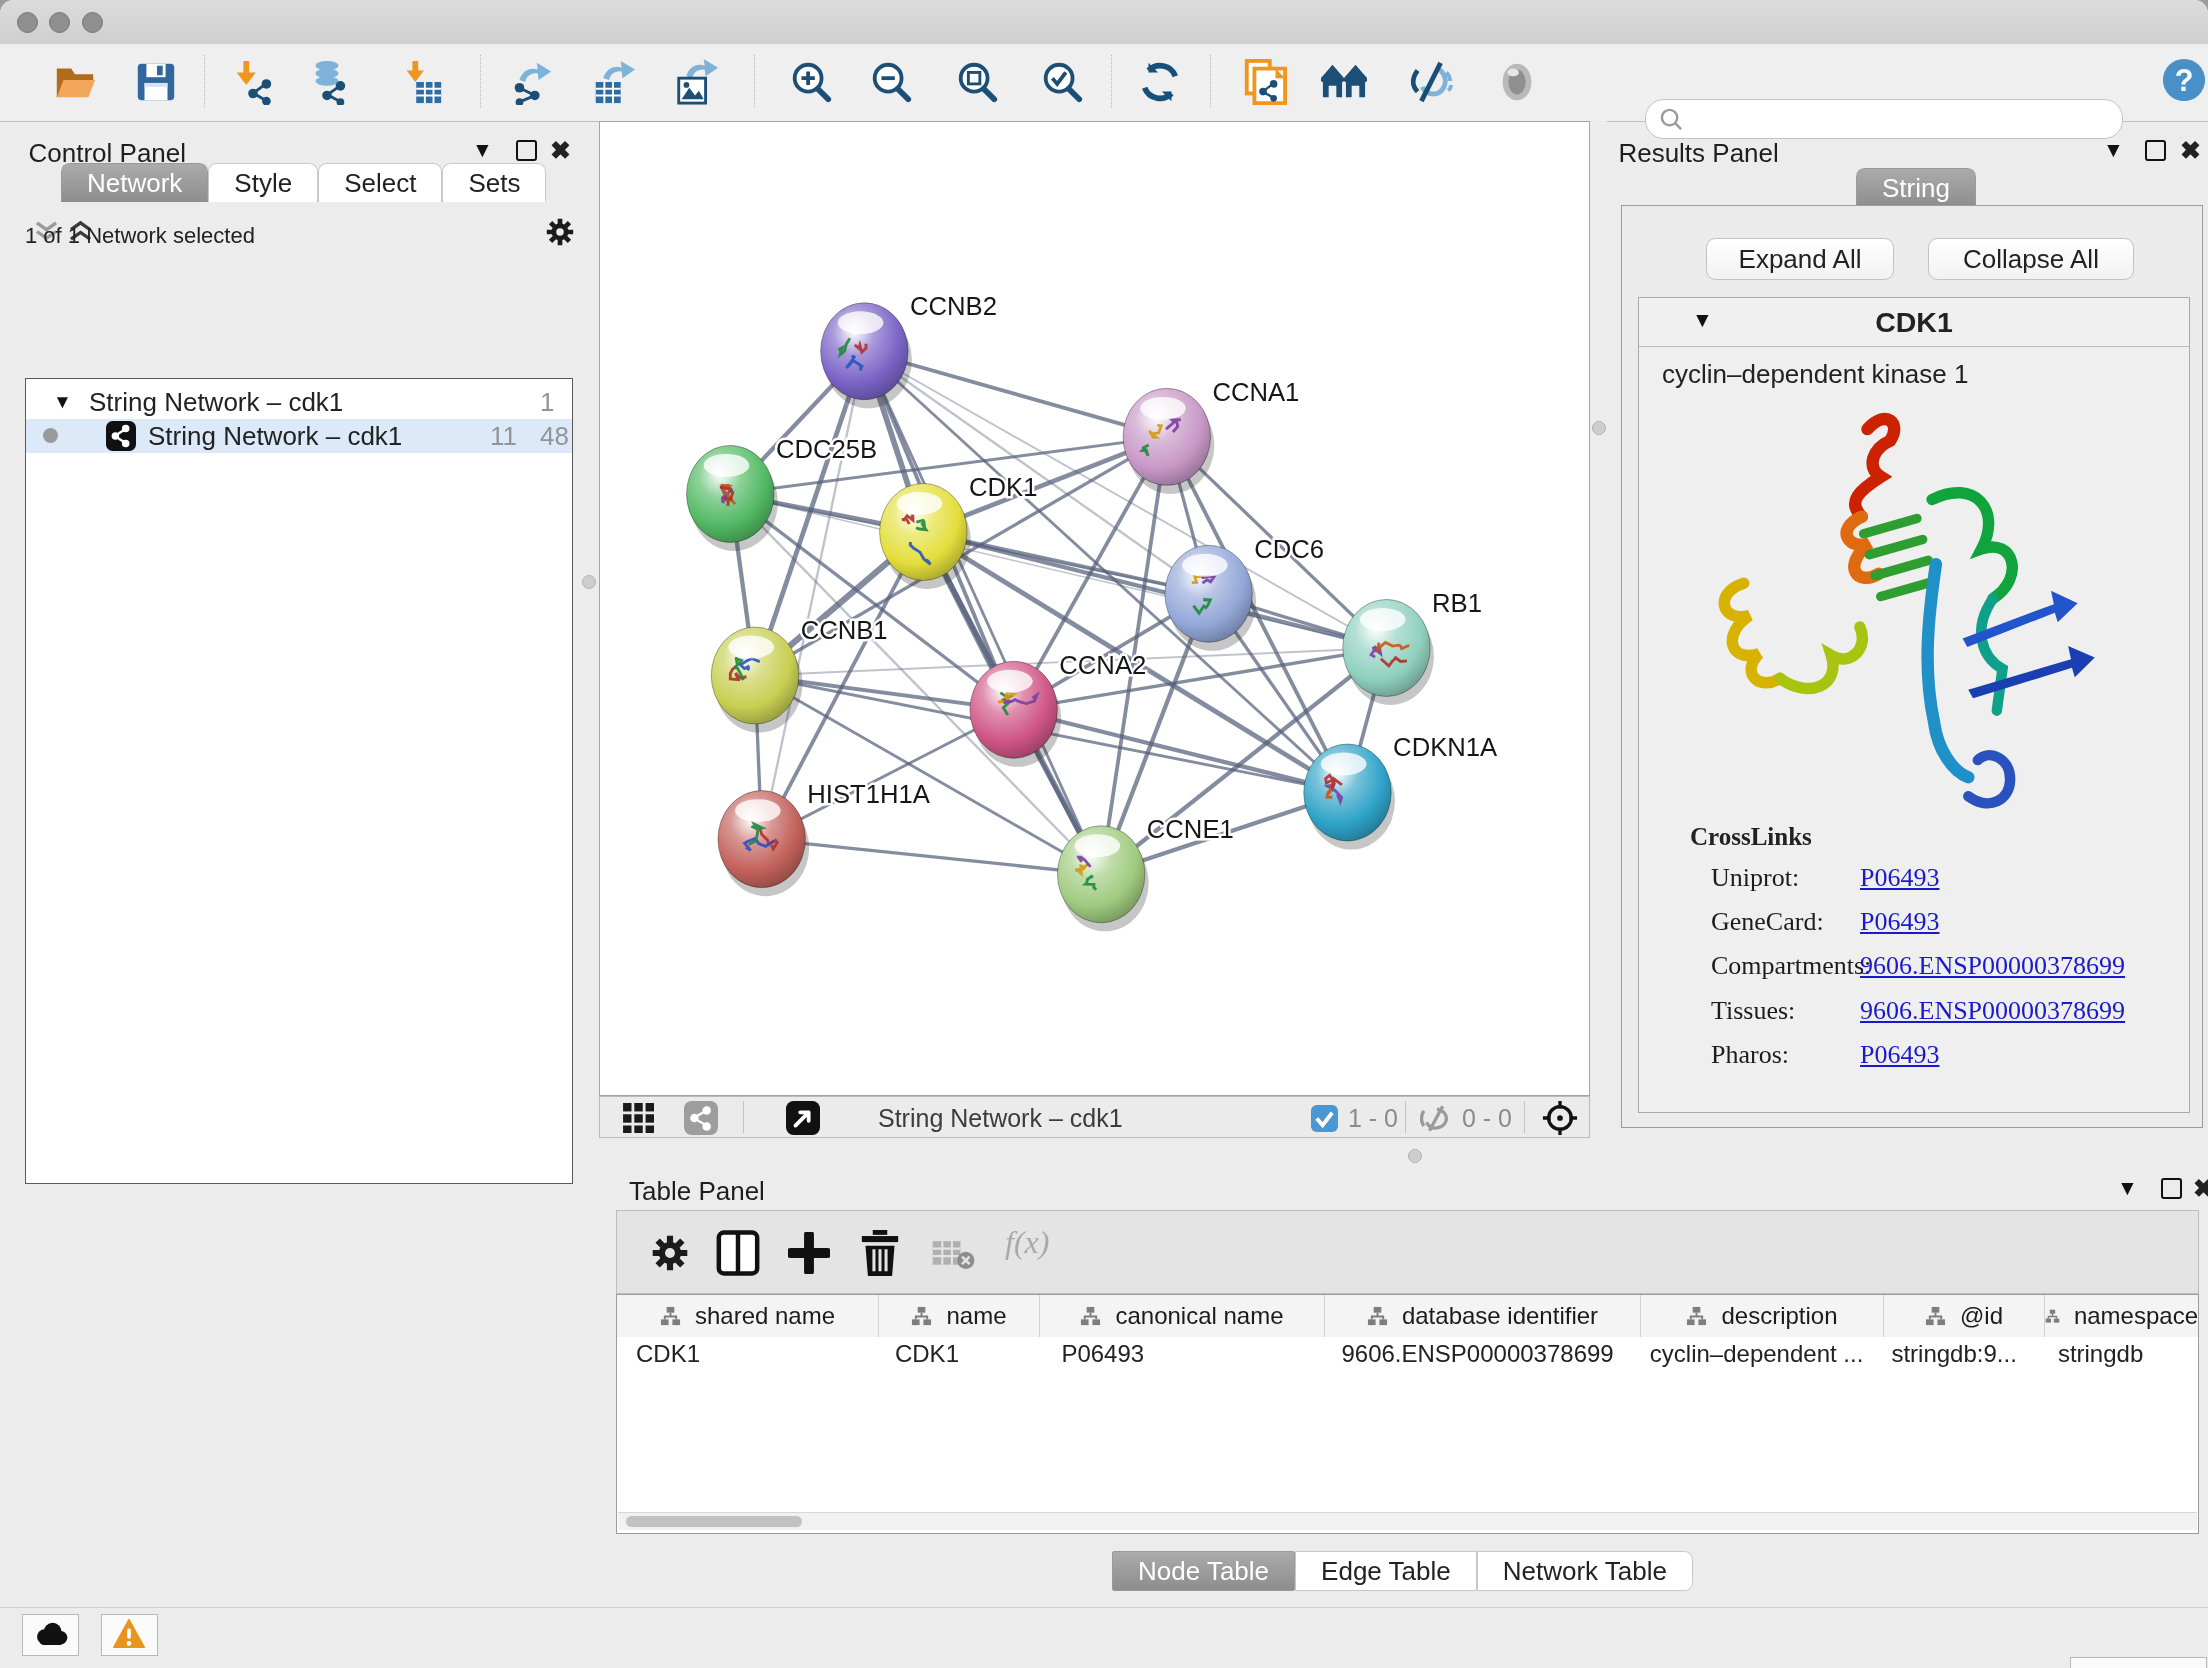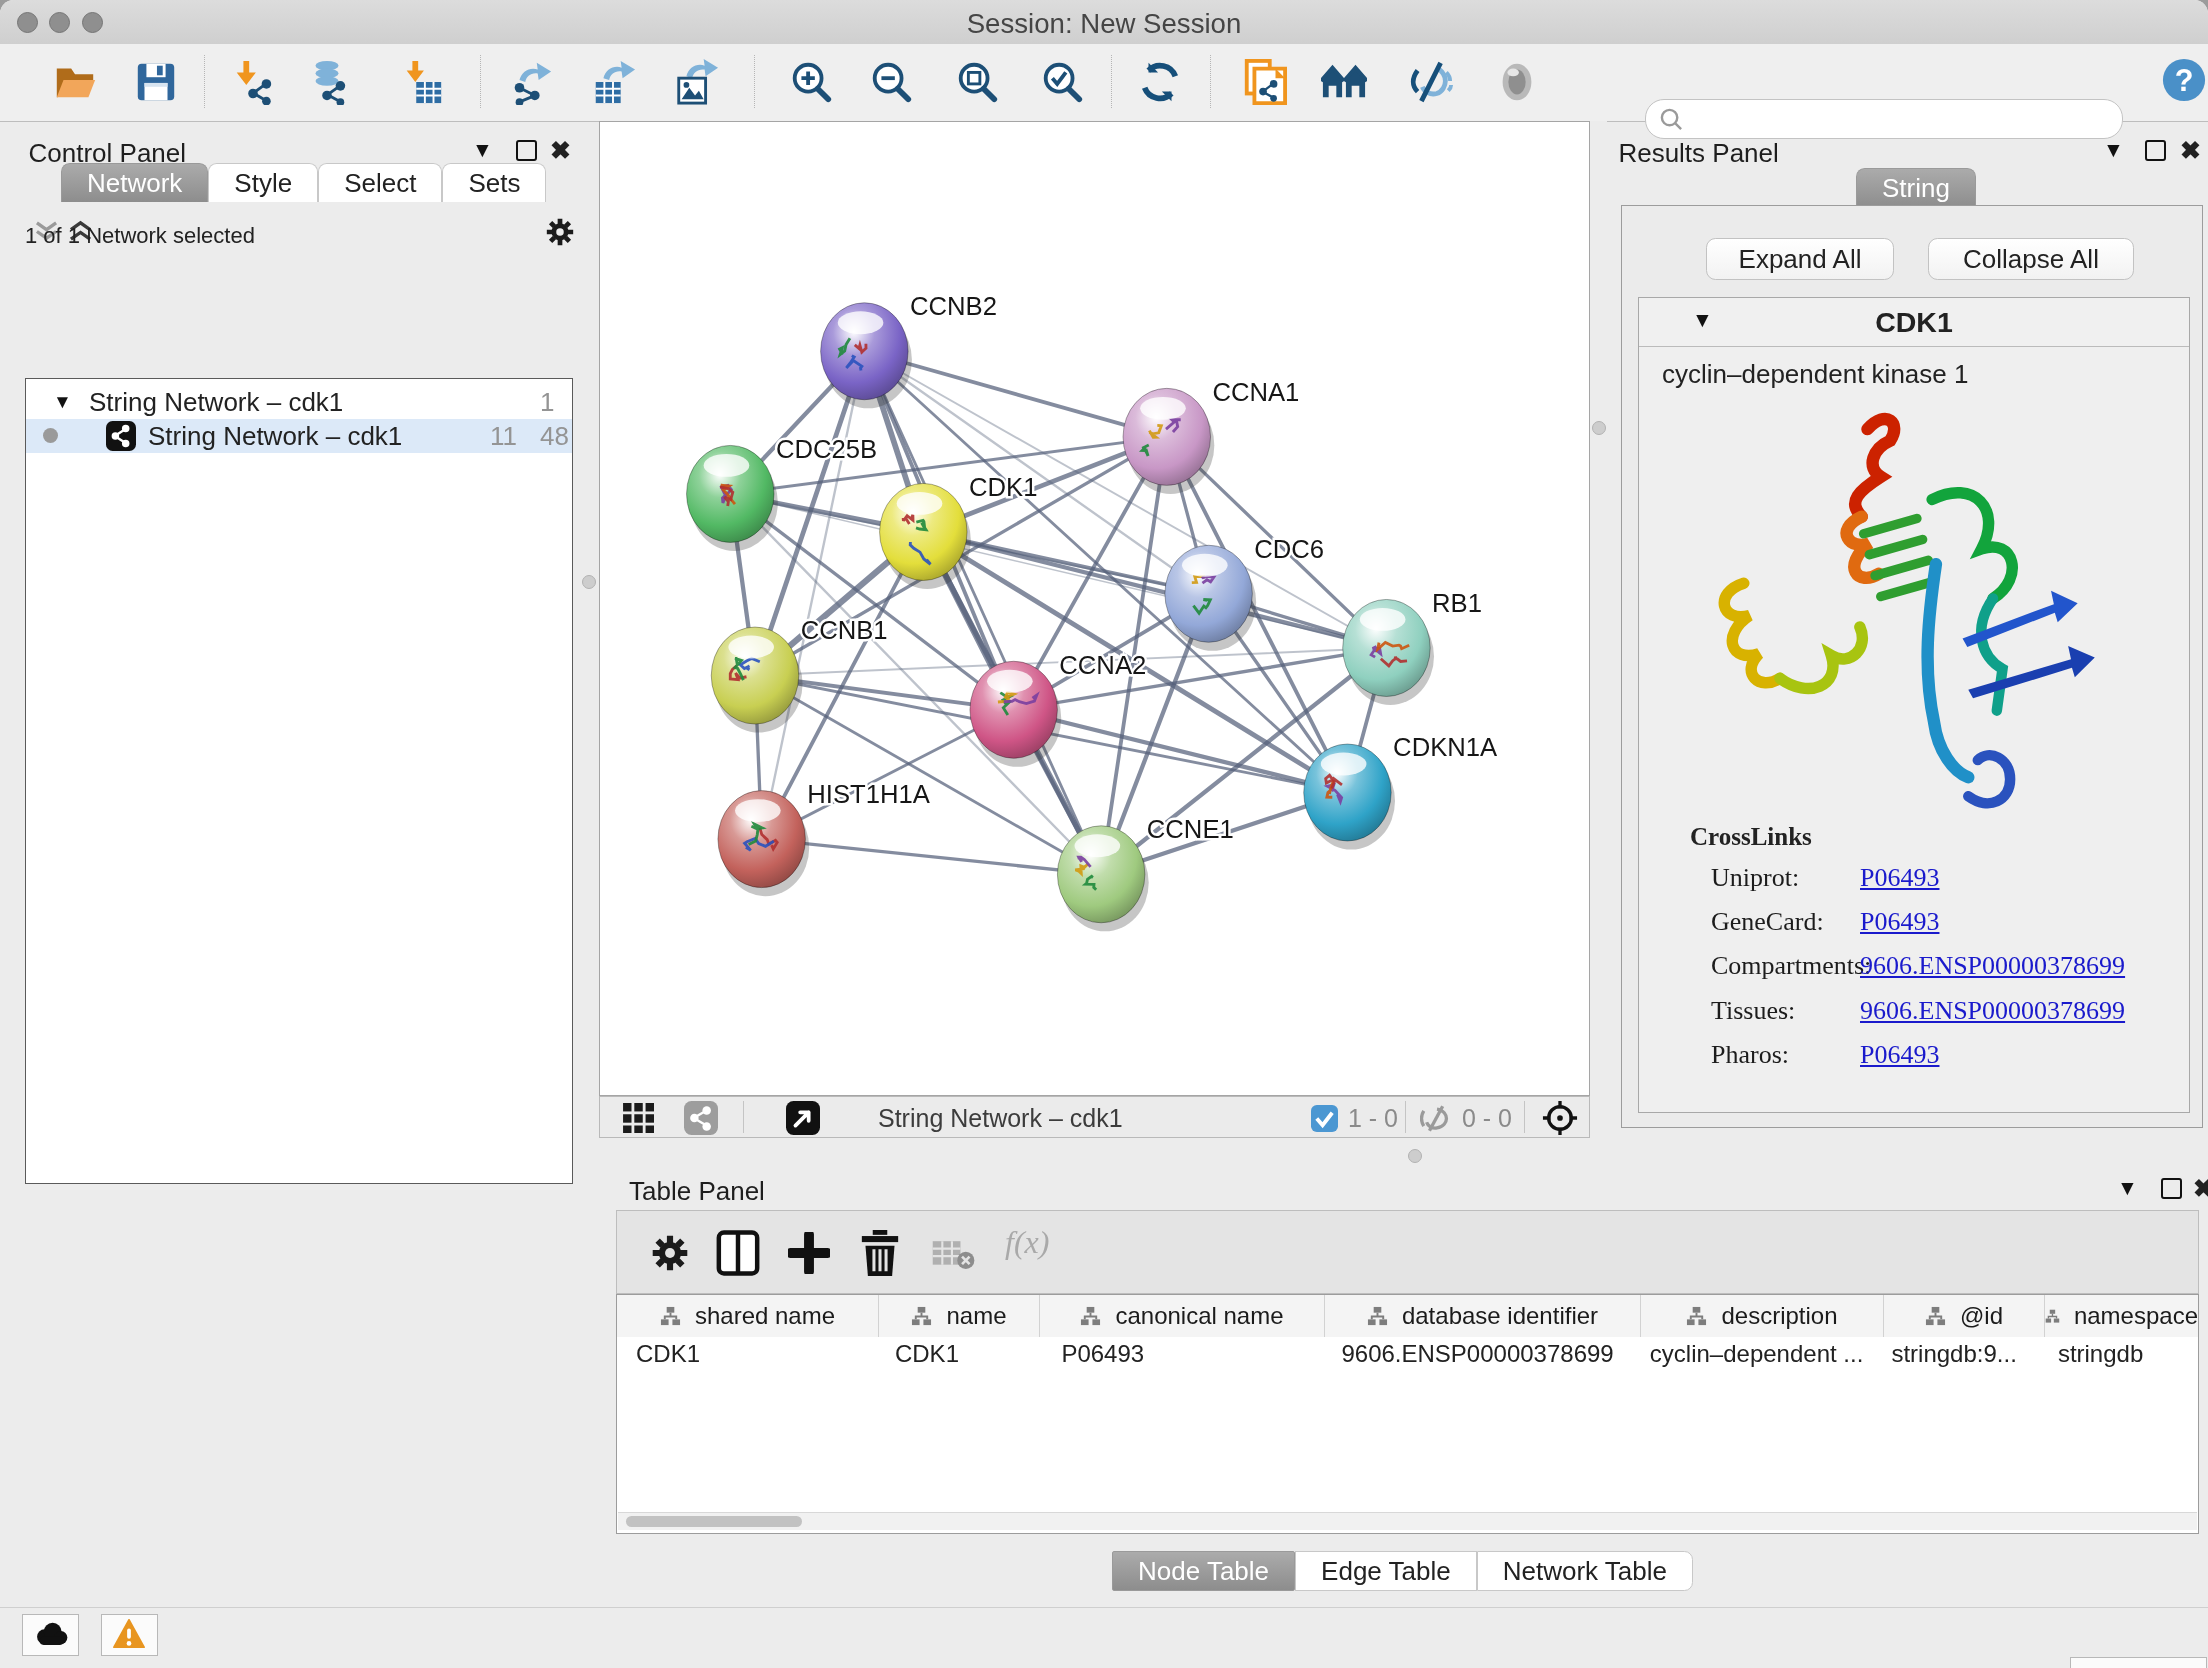--- a/index.html
+++ b/index.html
@@ -91,21 +91,20 @@
 </style>
 </head>
 <body>
 
 <div id="app">
 
   <div id="titlebar" class="abs">
     <div class="tlight abs" style="left:17px"></div>
     <div class="tlight abs" style="left:49px"></div>
     <div class="tlight abs" style="left:82px"></div>
-    <div id="win-title" class="abs">Session: New Session</div>
   </div>
 
   <div id="toolbar" class="abs">
     <svg class="tbicon abs" style="left:52px" viewBox="0 0 48 48" aria-label="open-session">
       <path d="M5 10h15l4 6h19v6H14L6 40H5z" fill="#b06c1a"></path>
       <path d="M12 22h33l-7 18H5z" fill="#f2a65a"></path>
     </svg>
     <svg class="tbicon abs" style="left:133px" viewBox="0 0 48 48" aria-label="save-session">
       <rect x="5" y="5" width="38" height="38" rx="4" fill="#30679c"></rect>
       <rect x="14" y="5" width="20" height="14" fill="#fff"></rect>

